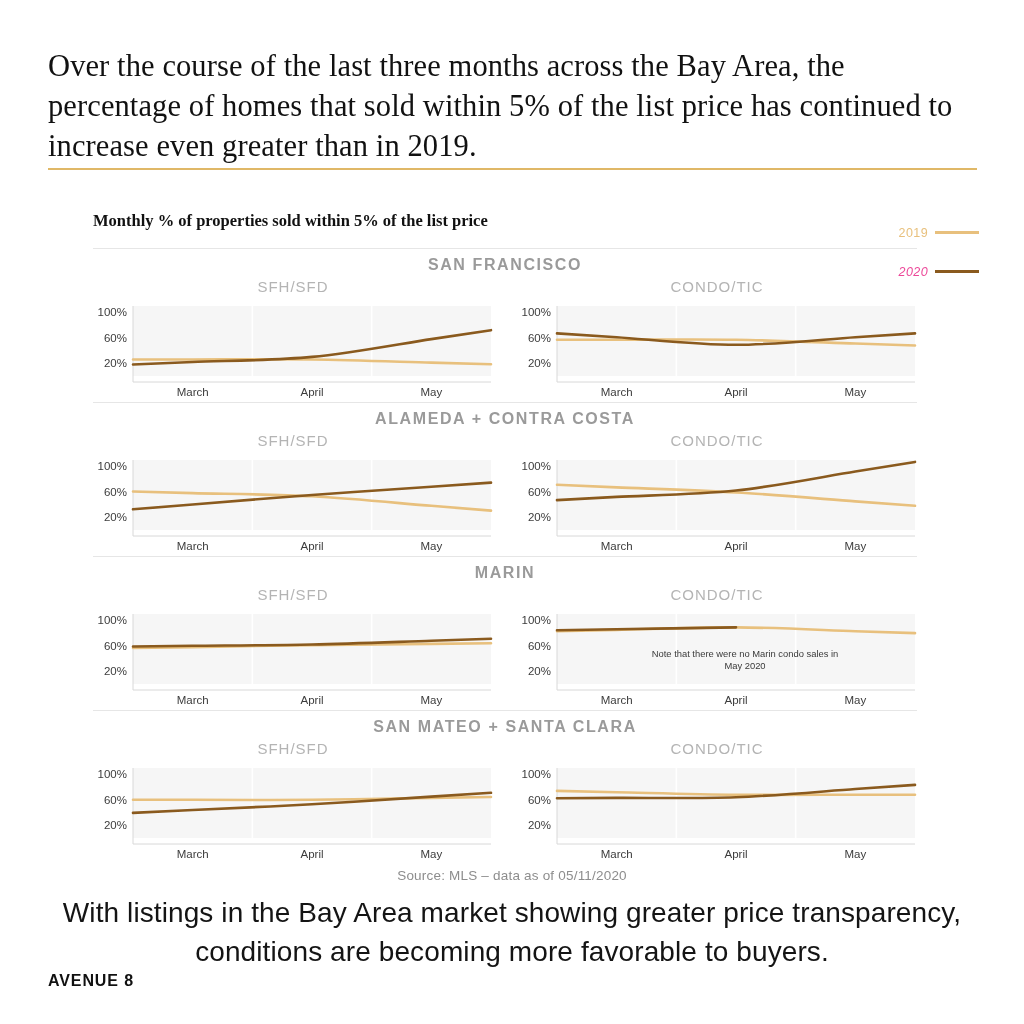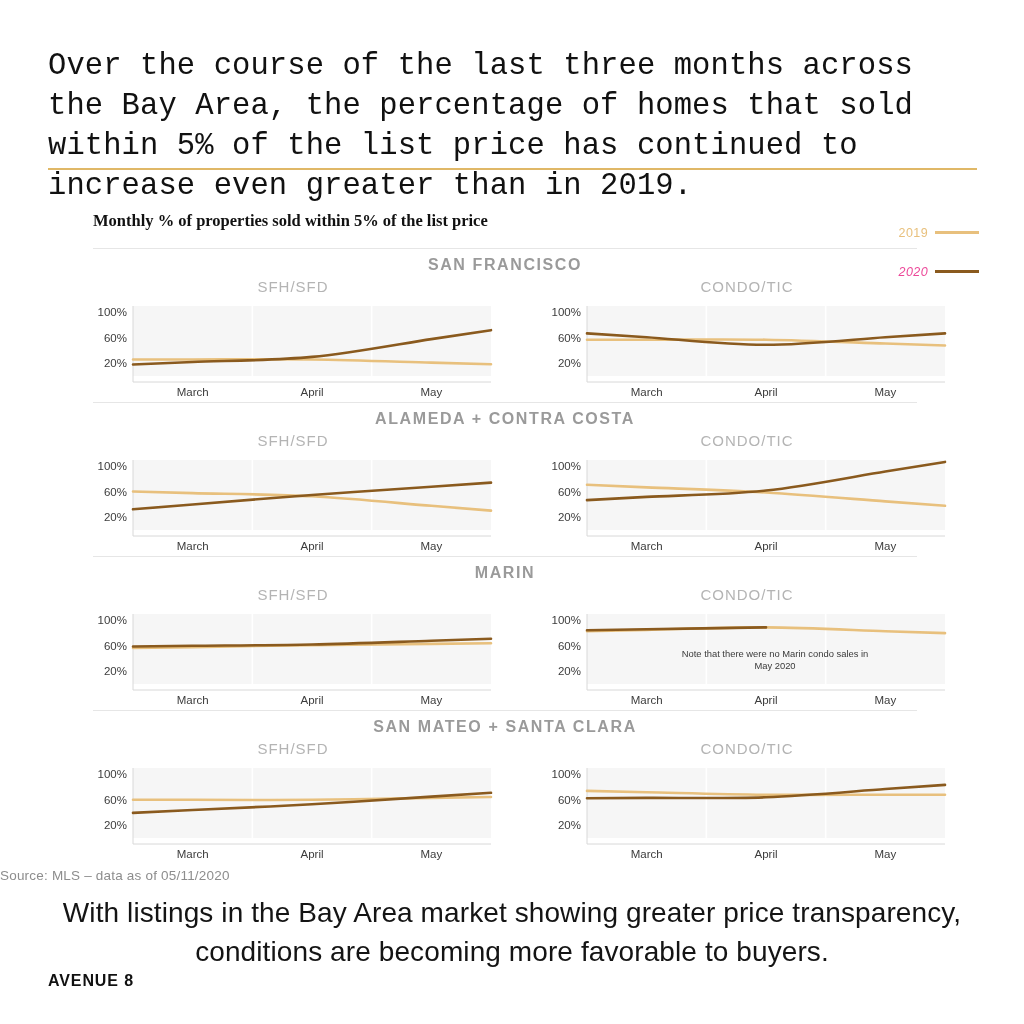--- a/index.html
+++ b/index.html
@@ -8,21 +8,21 @@
     background:#ffffff;
     font-family:"Liberation Sans", sans-serif;
     color:#1a1a1a;
     overflow:hidden;
   }
   .page{position:relative;width:1024px;height:1024px;}
 
   
   .headline{
     position:absolute;left:48px;top:46px;width:930px;
-    font-family:Liberation Mono, monospace;
+    font-family:Liberation Serif, serif;
     font-size:30.5px;line-height:40px;
     color:#111111;
     letter-spacing:0.1px;
   }
   .rule{
     position:absolute;left:48px;top:168px;width:929px;height:2px;
     background:#e0b867;
   }
 
   
@@ -39,35 +39,35 @@
   
   .section{position:absolute;left:93px;width:824px;}
   .section-divider{position:absolute;left:0;top:0;width:824px;height:1px;background:#e6e6e6;}
   .section-name{
     position:absolute;top:8px;width:824px;text-align:center;
     font-size:16px;font-weight:bold;letter-spacing:1.6px;color:#9a9a9a;
   }
   .panels{position:absolute;top:30px;left:0;width:824px;}
   .panel{position:absolute;top:0;width:400px;}
   .panel.left{left:0;}
-  .panel.right{left:424px;margin-left:30px;}
+  .panel.right{left:424px;}
   .panel-title{
     width:400px;text-align:center;
     font-size:15px;letter-spacing:1px;color:#b4b4b4;height:22px;
   }
   .panel svg{display:block;}
   .note{
     position:absolute;
     font-size:9.4px;line-height:12px;text-align:center;color:#3a3a3a;
     width:200px;
   }
 
   
   .source{
-    position:absolute;left:0;top:868px;width:1024px;text-align:left;
+    position:absolute;left:0;top:868px;width:1024px;text-align:center;
     font-size:13.5px;color:#8d8d8d;letter-spacing:0.2px;
   }
   .closing{
     position:absolute;left:62px;top:893px;width:900px;text-align:center;
     font-size:28px;line-height:39px;color:#141414;letter-spacing:0.1px;
   }
   .brand{
     position:absolute;left:48px;top:972px;
     font-size:16px;font-weight:bold;letter-spacing:0.9px;color:#111111;
   }

